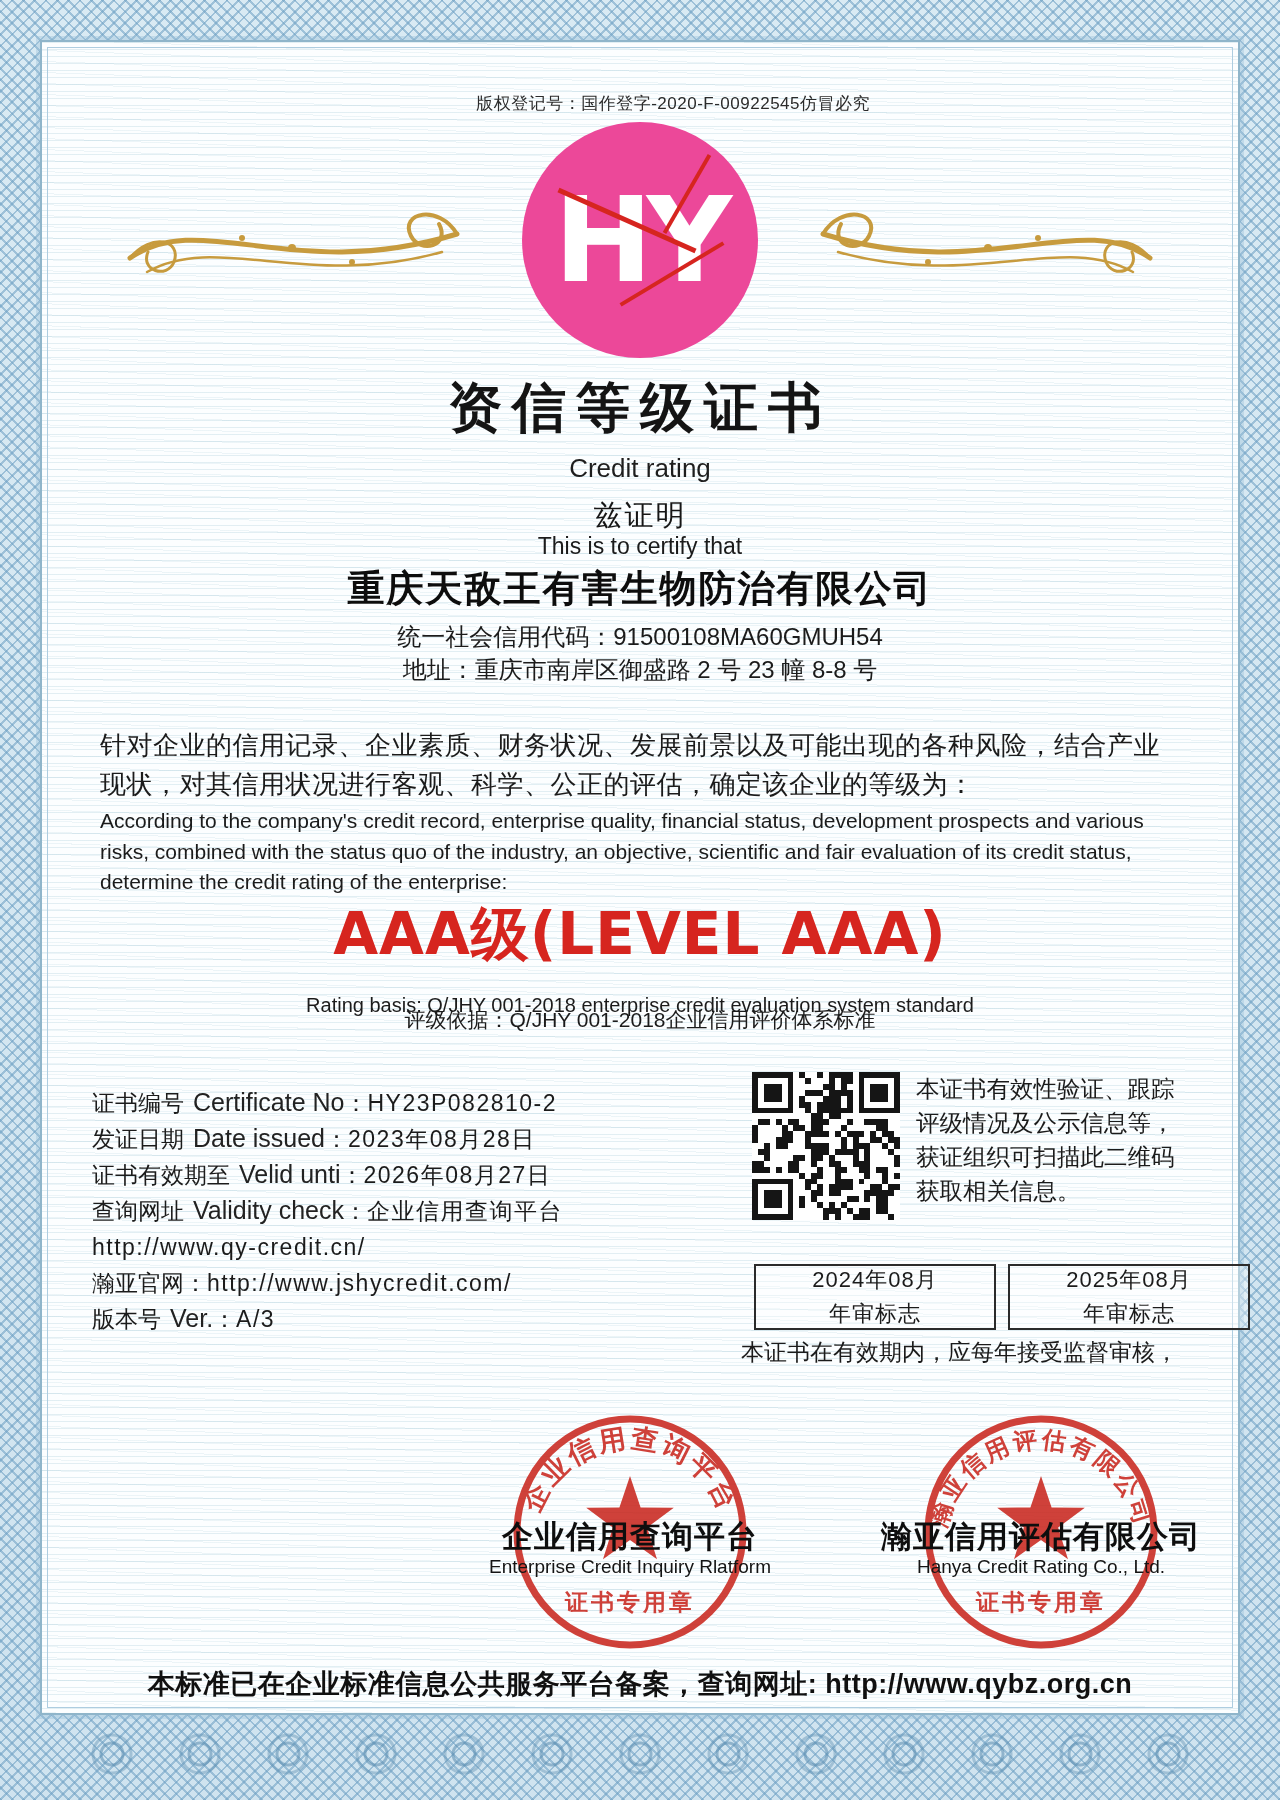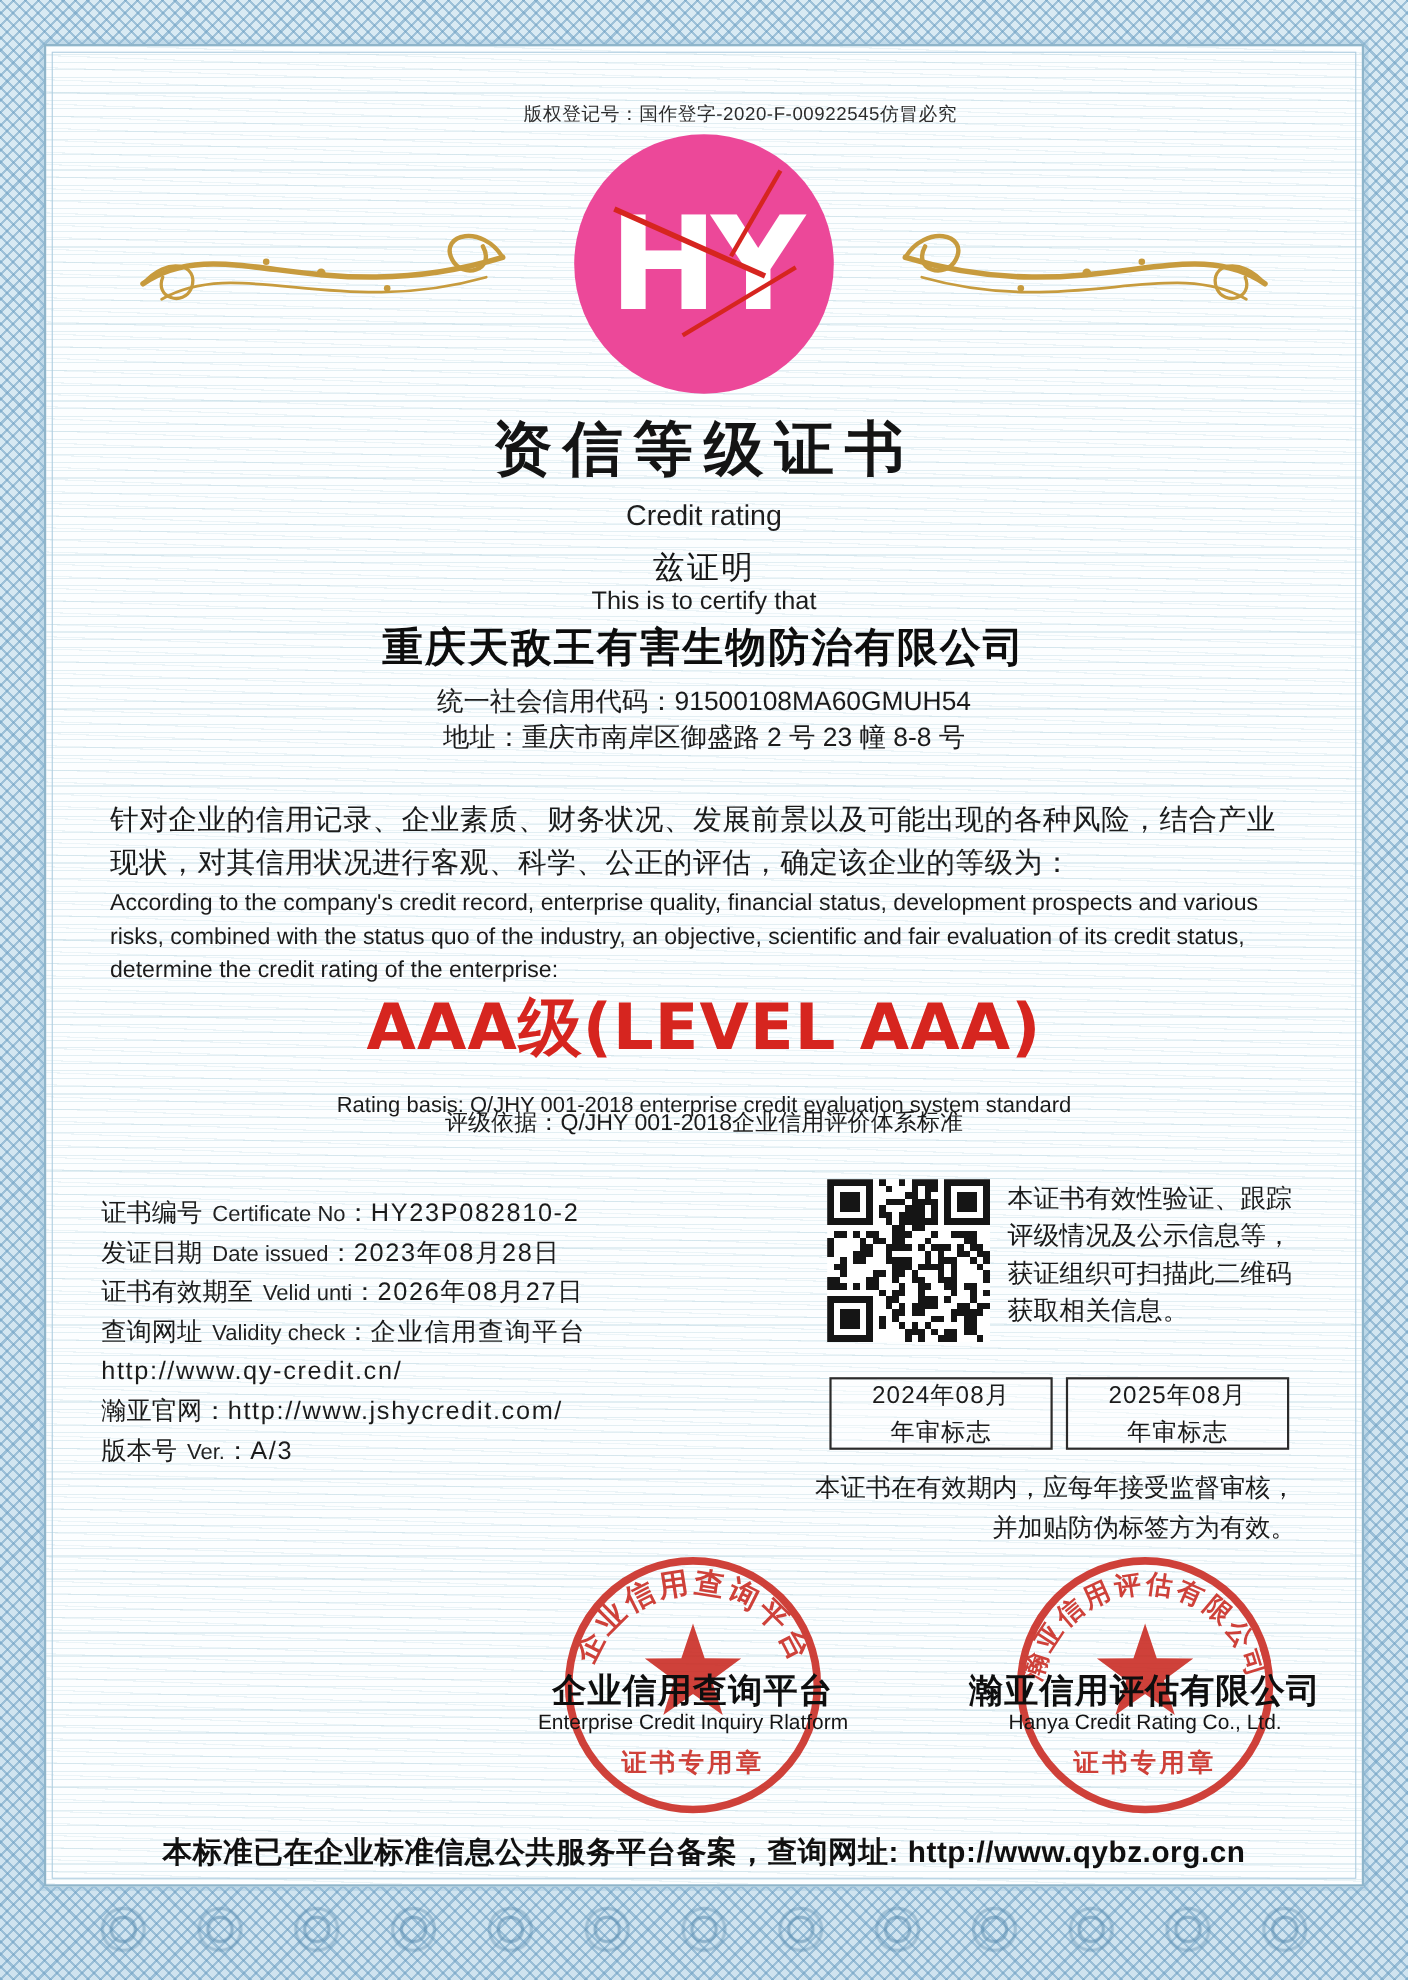--- a/index.html
+++ b/index.html
@@ -68,33 +68,33 @@
   .statement .en { font-size:21px; line-height:30.5px; margin-top:2px; }
 
   .rating { top:896px; font-size:58px; font-weight:bold; letter-spacing:1px; font-family:"DejaVu Sans", sans-serif; }
   .basis-zh { top:966px; font-size:21px;margin-top:40px; }
   .basis-en { top:994px; font-size:20px; }
 
   
   .details { top:1086px; left:92px; width:580px; text-align:left; }
   .details .row { line-height:33px; white-space:nowrap; }
   .d-zh { font-size:23px; }
-  .d-en { font-size:20px; color:#222; }
+  .d-en { font-size:25px; color:#222; }
   .d-en:not(:empty) { margin-left:9px; }
   .d-sep { font-size:23px; }
   .d-val { font-size:23px; letter-spacing:1.5px; }
 
   
   .qr { top:1072px; left:752px; width:148px; height:148px; }
   .qr svg { width:148px; height:148px; display:block; }
   .qr-note { top:1072px; left:916px; width:272px; font-size:23.5px; line-height:34px; text-align:left; }
 
   .year-boxes { top:1252px; left:754px; display:flex; gap:12px; }
-  .year-box { width:203px; height:66px; border:2px solid #2b2b2b; background:rgba(255,255,255,.35);
-              display:flex; flex-direction:column; align-items:center; justify-content:center; gap:4px; }
+  .year-box { width:242px; height:66px; border:2px solid #2b2b2b; background:rgba(255,255,255,.35);
+              display:flex; flex-direction:column; align-items:center; justify-content:center; gap:4px;margin-top:12px; }
   .year-box div { font-size:22px; letter-spacing:1px; }
 
   .review-note { top:1334px; right:102px; width:560px; text-align:right; font-size:23px; line-height:36px; }
 
   
   .seal-wrap { top:1410px; width:240px; height:244px; }
   .seal-wrap.s0 { left:510px; }
   .seal-wrap.s1 { left:921px; }
   .seal-stamp { position:absolute; inset:0; opacity:.88; }
   .seal-name-zh { position:absolute; top:106px; left:-90px; width:420px; text-align:center;
@@ -415,21 +415,20 @@
       <div>年审标志</div>
     </div>
     <div class="year-box">
       <div>2025年08月</div>
       <div>年审标志</div>
     </div>
   </div>
 
   <div class="abs review-note">
     <div>本证书在有效期内，应每年接受监督审核，</div>
-    <div>并加贴防伪标签方为有效。</div>
   </div>
 
   <div class="abs seal-wrap s0">
     <div class="seal-stamp"><svg viewBox="0 0 240 240" width="240" height="244">
           <circle cx="120" cy="120" r="113" fill="none" stroke="#c9281f" stroke-width="7"></circle>
           <polygon fill="#c9281f" points="120,64 130.6,95.4 163.8,95.8 137.1,115.6 147,147.2 120,128 93,147.2 102.9,115.6 76.2,95.8 109.4,95.4"></polygon>
           <defs>
             <path id="arc0" d="M 24 132 A 96 96 0 0 1 216 132" fill="none"></path>
           </defs>
           <text font-size="27" fill="#c9281f" letter-spacing="3" font-weight="bold"><textPath href="#arc0" startOffset="50%" text-anchor="middle">企业信用查询平台</textPath></text>

